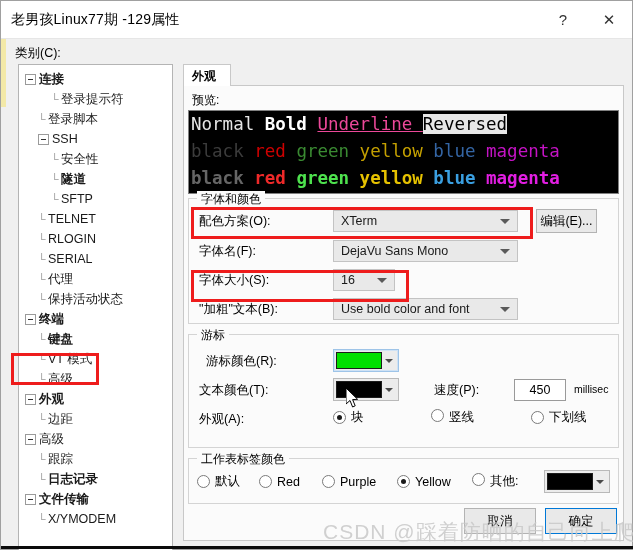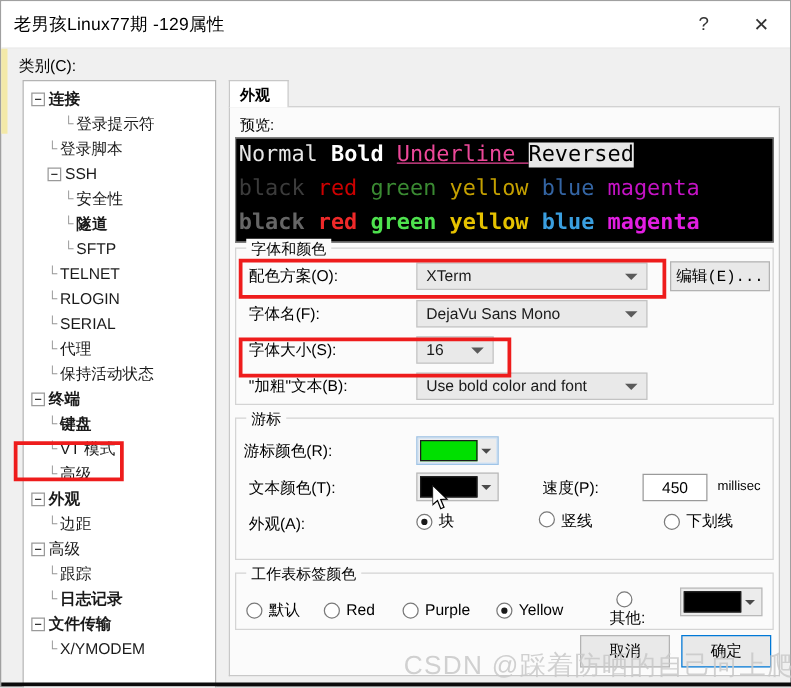--- a/index.html
+++ b/index.html
@@ -329,21 +329,21 @@
         <div class="group" id="grp-font">
           <div class="legend">字体和颜色</div>
 
           <div class="frow" style="left:10px; top:14px; width:140px;">
             <span class="flabel">配色方案(O):</span>
           </div>
           <div class="combo" style="position:absolute; left:144px; top:11px; width:185px;">
             <span>XTerm</span>
             <span class="arrow"></span>
           </div>
-          <div class="btn" style="position:absolute; left:347px; top:10px; width:80px;font-family:Liberation Mono, monospace;">编辑(E)...</div>
+          <div class="btn" style="position:absolute; left:347px; top:10px; width:61px;">编辑(E)...</div>
 
           <div class="frow" style="left:10px; top:44px; width:140px;">
             <span class="flabel">字体名(F):</span>
           </div>
           <div class="combo" style="position:absolute; left:144px; top:41px; width:185px;">
             <span>DejaVu Sans Mono</span>
             <span class="arrow"></span>
           </div>
 
           <div class="frow" style="left:10px; top:73px; width:140px;">
@@ -359,21 +359,21 @@
           </div>
           <div class="combo" style="position:absolute; left:144px; top:99px; width:185px;">
             <span>Use bold color and font</span>
             <span class="arrow"></span>
           </div>
         </div>
 
         <div class="group" id="grp-cursor">
           <div class="legend">游标</div>
 
-          <div class="frow" style="left:6px; top:18px;">
+          <div class="frow" style="left:17px; top:18px;">
             <span class="flabel">游标颜色(R):</span>
           </div>
           <div class="swatch-wrap focus" style="position:absolute; left:144px; top:14px;">
             <div class="swatch" id="sw-cursor" style="background: rgb(0, 224, 0);"></div>
             <div class="swatch-arrow"></div>
           </div>
 
 
           <div class="frow" style="left:10px; top:47px;">
             <span class="flabel">文本颜色(T):</span>
@@ -422,21 +422,21 @@
                 <span class="radlbl">Red</span>
               </div>
               <div style="display: flex; align-items: center; width: 75px;">
                 <span class="rad"></span>
                 <span class="radlbl">Purple</span>
               </div>
               <div style="display: flex; align-items: center; width: 75px;">
                 <span class="rad on"></span>
                 <span class="radlbl">Yellow</span>
               </div>
-              <div style="display: flex; align-items: center; width: 60px; flex-direction: column;">
+              <div style="display: flex; width: 60px;">
                 <span class="rad"></span>
                 <span class="radlbl">其他:</span>
               </div>
             </div>
           <div class="swatch-wrap" style="position:absolute; right:8px; top:11px;">
             <div class="swatch" id="sw-tabcolor" style="background: rgb(0, 0, 0);"></div>
             <div class="swatch-arrow"></div>
           </div>
         </div>
 

